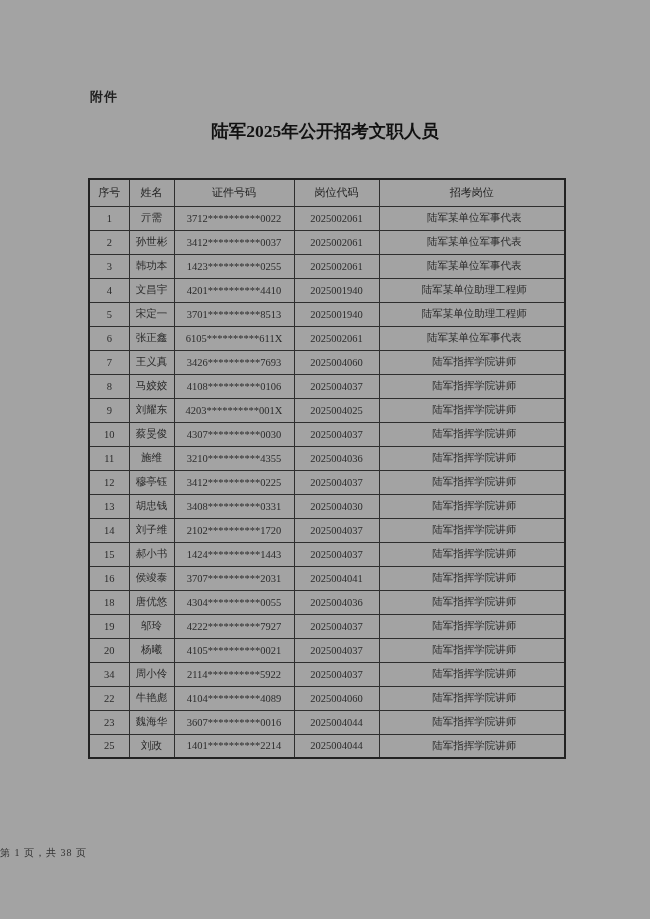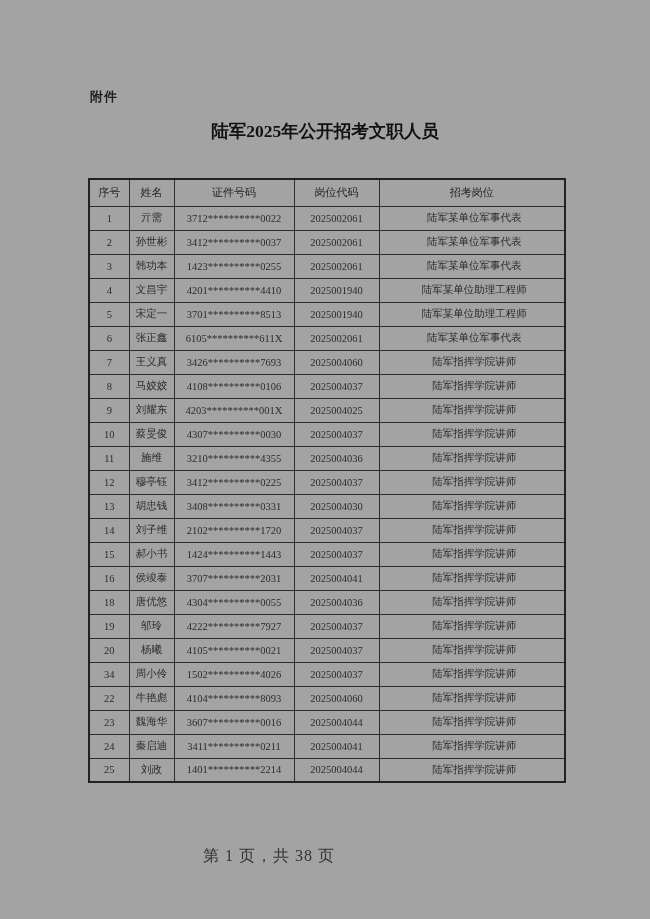--- a/index.html
+++ b/index.html
@@ -63,22 +63,21 @@
     overflow: hidden;
   }
   table.roster td.col-position {
     text-align: center;
     padding-left: 5px;
   }
   .page-footer {
     position: absolute;
     left: 0; top: 846px;
     width: 538px;
-    text-align: center;
-    font-size: 16px;
+    font-size: 10px;
     color: #333333;
     letter-spacing: 1px;
   }
 </style>
 </head>
 <body>
 
 <div class="page">
 
   <div class="attachment-label">附件</div>
@@ -234,46 +233,39 @@
         <tr>
           <td class="col-serial">20</td>
           <td class="col-name">杨曦</td>
           <td class="col-id-number">4105**********0021</td>
           <td class="col-position-code">2025004037</td>
           <td class="col-position">陆军指挥学院讲师</td>
         </tr>
         <tr>
           <td class="col-serial">34</td>
           <td class="col-name">周小伶</td>
-          <td class="col-id-number">1502**********4026</td>
+          <td class="col-id-number">2114**********5922</td>
           <td class="col-position-code">2025004037</td>
           <td class="col-position">陆军指挥学院讲师</td>
         </tr>
         <tr>
           <td class="col-serial">22</td>
           <td class="col-name">牛艳彪</td>
-          <td class="col-id-number">4104**********8093</td>
+          <td class="col-id-number">4104**********4089</td>
           <td class="col-position-code">2025004060</td>
           <td class="col-position">陆军指挥学院讲师</td>
         </tr>
         <tr>
           <td class="col-serial">23</td>
           <td class="col-name">魏海华</td>
           <td class="col-id-number">3607**********0016</td>
           <td class="col-position-code">2025004044</td>
           <td class="col-position">陆军指挥学院讲师</td>
         </tr>
         <tr>
-          <td class="col-serial">24</td>
-          <td class="col-name">秦启迪</td>
-          <td class="col-id-number">3411**********0211</td>
-          <td class="col-position-code">2025004041</td>
-          <td class="col-position">陆军指挥学院讲师</td>
-        </tr>
-        <tr>
           <td class="col-serial">25</td>
           <td class="col-name">刘政</td>
           <td class="col-id-number">1401**********2214</td>
           <td class="col-position-code">2025004044</td>
           <td class="col-position">陆军指挥学院讲师</td>
         </tr>
       </tbody>
   </table>
 
   <div class="page-footer">第 1 页，共 38 页</div>

